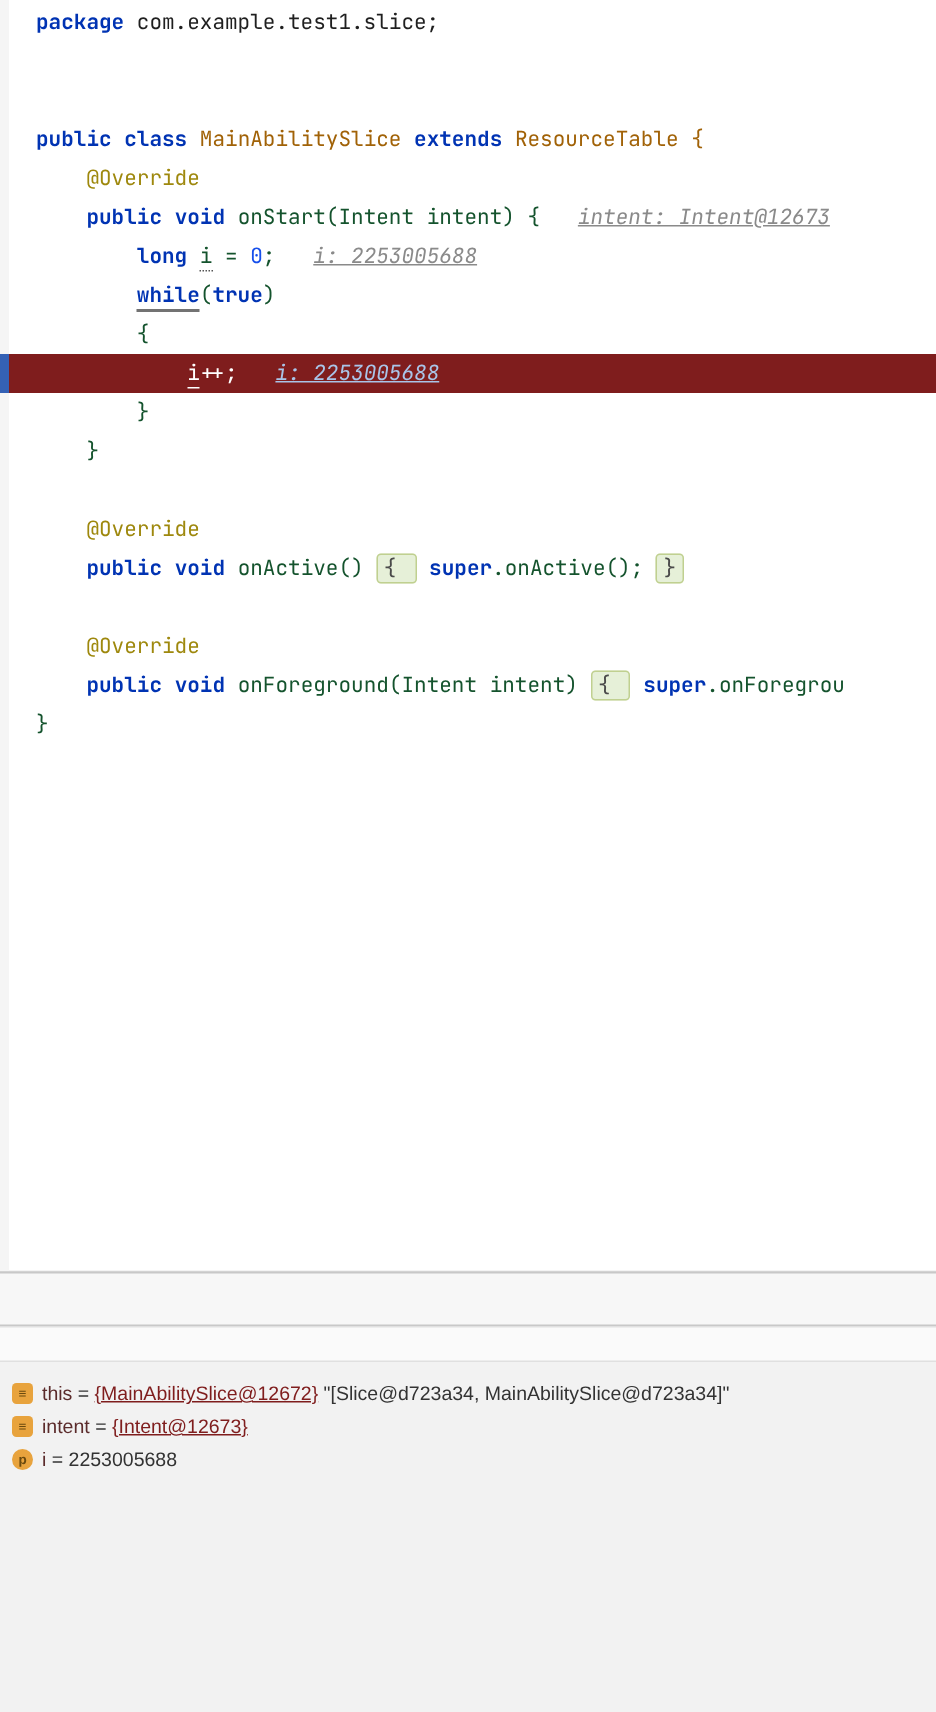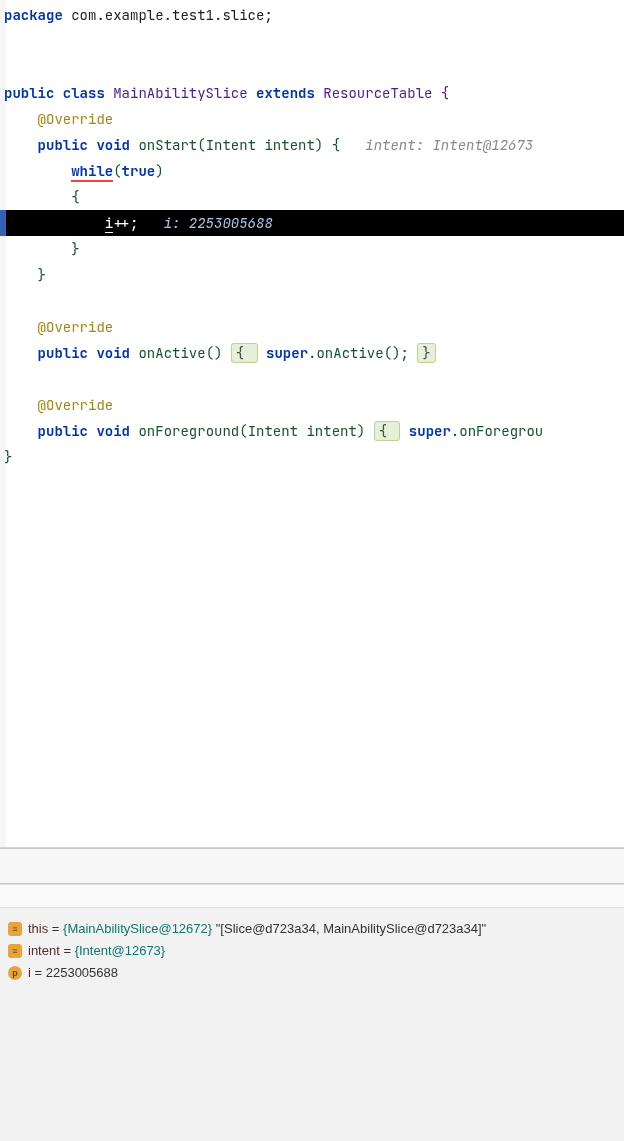--- a/index.html
+++ b/index.html
@@ -22,49 +22,49 @@
     overflow: hidden;
   }
   .gutter-border {
     position: absolute;
     left: 0; top: 0; bottom: 0;
     width: 6px;
     background: #f5f5f5;
   }
   .line {
     white-space: pre;
-    padding-left: 4px;
+    padding-left: 24px;
     height: 26px;
     position: relative;
   }
   .line.hl-red { background: #fde7e7; }
   .line.hl-blue {
-    background: #000000;
+    background: #7f1d1d;
     color: #ffffff;
   }
   .line.hl-blue .hint { color: #a9c4e8; font-style: italic; }
   .line.hl-blue .kw, .line.hl-blue .txt, .line.hl-blue .op { color: #ffffff; }
   .line.hl-blue .under { border-bottom: 1px solid #fff; }
   .kw { color: #0033b3; font-weight: bold; }
   .txt { color: #14532d; }
   .pkg { color: #1f1f1f; }
-  .cls { color: #4c1d95; margin-top: 16px; }
+  .cls { color: #a16207; margin-top: 16px; }
   .ann { color: #9e880d; text-align: center; }
   .num { color: #1750eb; }
   .field { color: #871094; font-style: italic; }
-  .hint { color: #8a8a8a; font-style: italic; }
+  .hint { color: #8a8a8a; font-style: italic; text-decoration: underline; }
   .fold {
     background: #e6f0d8;
     border: 1px solid #c0d090;
     border-radius: 3px;
     padding: 0 4px;
     color: #4a4a4a;
   }
   .under { border-bottom: 1px dotted #555; }
-  .under-y { border-bottom: 2px solid #ef4444; padding-bottom:0px;}
+  .under-y { border-bottom: 2px solid #737373; padding-bottom:0px;}
   .blue-mark {
     position: absolute;
     left: 0; top: 0; bottom: 0;
     width: 6px;
     background: #3461b5;
   }
   .orange-mark {
     position: absolute;
     left: 0; top: 0; bottom: 0;
     width: 3px;
@@ -98,35 +98,36 @@
   .var-icon {
     width: 14px; height: 14px; border-radius: 3px;
     display: inline-flex; align-items: center; justify-content: center;
     font-size: 9px; font-weight: bold; color: #fff;
     flex-shrink: 0;
   }
   .ic-obj { background: #e8a33d; color:#6b4a0f;}
   .ic-prim { background: #e8a33d; color:#6b4a0f; border-radius:50%;}
   .var-name { color: #5b2b2b; }
   .var-eq { color: #333; }
-  .var-type { color: #0f766e; }
+  .var-type { color: #7f1d1d; text-decoration: underline; }
   .var-val { color: #333; }
 </style>
 </head>
 <body>
 
 <div class="editor">
   <div class="gutter-border"></div>
 
   <div class="line"><span class="kw">package</span><span class="pkg"> com.example.test1.slice;</span></div>
   <div class="line"> </div>
   <div class="line"> </div>
   <div class="line"><span class="kw">public</span> <span class="kw">class</span> <span class="cls">MainAbilitySlice</span> <span class="kw">extends</span> <span class="cls">ResourceTable {</span></div>
   <div class="line">    <span class="ann">@Override</span></div>
   <div class="line">    <span class="kw">public</span> <span class="kw">void</span> <span class="txt">onStart(Intent intent) {</span>   <span class="hint">intent: Intent@12673</span></div>
+  <div class="line">        <span class="kw">long</span> <span class="txt under">i</span><span class="txt"> = </span><span class="num">0</span><span class="txt">;</span>   <span class="hint">i: 2253005688</span></div>
   <div class="line">        <span class="kw under-y">while</span><span class="txt">(</span><span class="kw">true</span><span class="txt">)</span></div>
   <div class="line">        <span class="txt">{</span></div>
   <div class="line hl-blue"><span class="blue-mark"></span>            <span class="txt under">i</span><span class="txt">++;</span>   <span class="hint">i: 2253005688</span></div>
   <div class="line">        <span class="txt">}</span></div>
   <div class="line">    <span class="txt">}</span></div>
   <div class="line"> </div>
   <div class="line">    <span class="ann">@Override</span></div>
   <div class="line">    <span class="kw">public</span> <span class="kw">void</span> <span class="txt">onActive() </span><span class="fold">{ </span> <span class="kw">super</span><span class="txt">.onActive(); </span><span class="fold">}</span></div>
   <div class="line"> </div>
   <div class="line">    <span class="ann">@Override</span></div>

